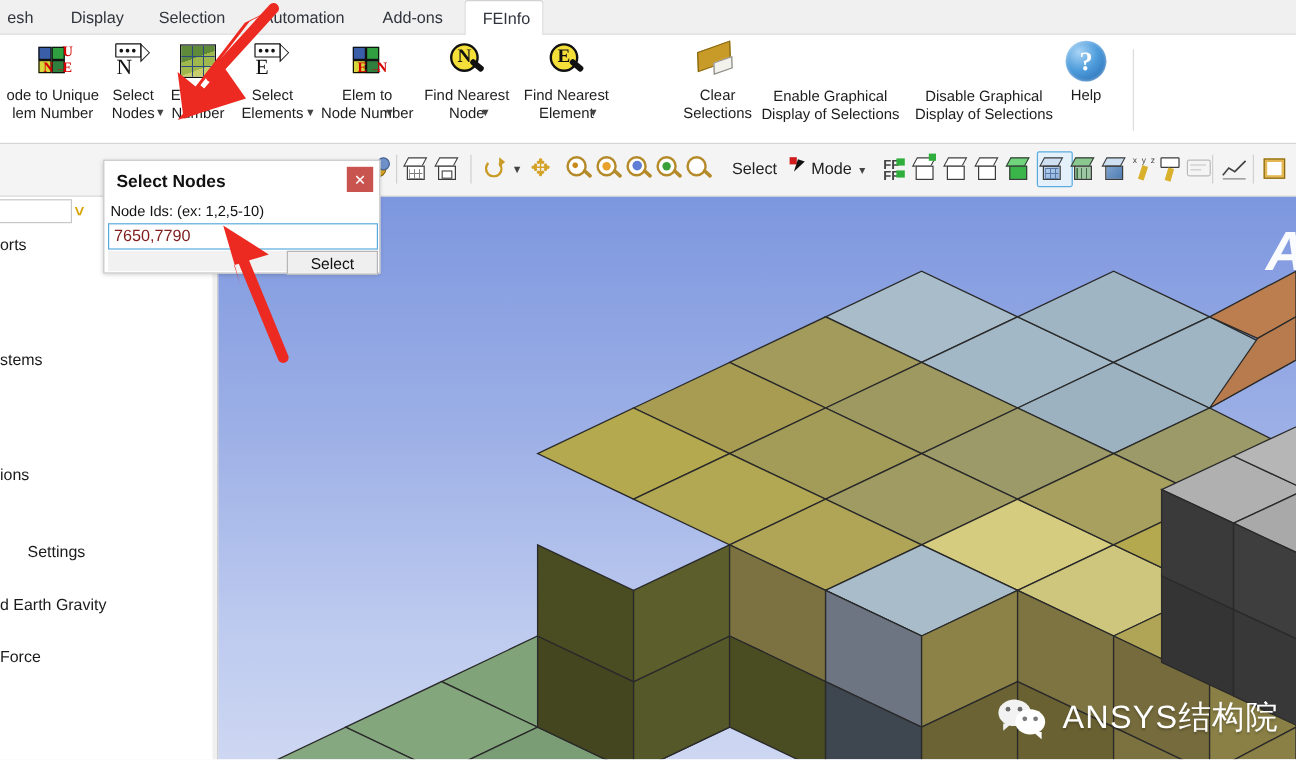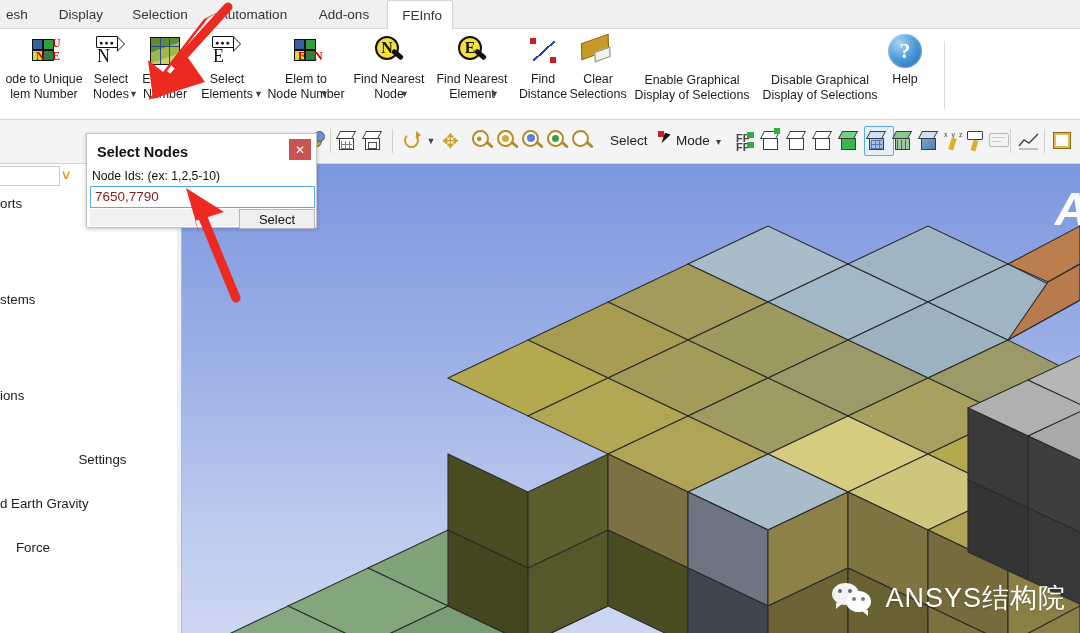--- a/index.html
+++ b/index.html
@@ -314,31 +314,20 @@
         <div class="magico">
             <div class="ring">E</div>
             <div class="hand"></div>
           </div>
       </div>
       <div class="rb-lbl">Find Nearest
 Element</div>
       <span style="position:absolute;left:64px;bottom:0px;font-size:9px;color:#444;">▼</span>
     </div>
 
-    <div class="rb-item" style="left:514px;width:58px;">
-      <div class="rb-ico">
-        <div class="distico">
-            <div class="ln"></div>
-            <div class="p1"></div>
-            <div class="p2"></div>
-          </div>
-      </div>
-      <div class="rb-lbl">Find
-Distance</div>
-    </div>
 
     <div class="rb-item" style="left:562px;width:72px;">
       <div class="rb-ico">
         <div class="eraser">
             <div class="body"></div>
             <div class="tipw"></div>
           </div>
       </div>
       <div class="rb-lbl">Clear
 Selections</div>
@@ -554,23 +543,23 @@
       <div class="search-inp">rch Outline</div>
       <span class="chev">˅</span>
     </div>
 
     <div class="tree">
       <div class="tree-item" style="top:0px;">orts</div>
       <div class="tree-item" style="top:24px;"></div>
       <div class="tree-item" style="top:48px;">stems</div>
       <div class="tree-item" style="top:72px;"></div>
       <div class="tree-item" style="top:96px;">ions</div>
-      <div class="tree-item" style="top:136px;padding-left:23px;text-align:center;">Settings</div>
+      <div class="tree-item" style="top:136px;padding-left:23px;">Settings</div>
       <div class="tree-item" style="top:156px;">d Earth Gravity</div>
-      <div class="tree-item" style="top:176px;margin-left:16px;">Force</div>
+      <div class="tree-item" style="top:176px;">Force</div>
       <div class="tree-item" style="top:196px;"></div>
 
     </div>
     <div class="sb-scroll"></div>
   </div>
 
   <div class="viewport">
     <svg class="vp-svg" viewBox="0 0 898 469" preserveAspectRatio="none">
       <defs>
         

